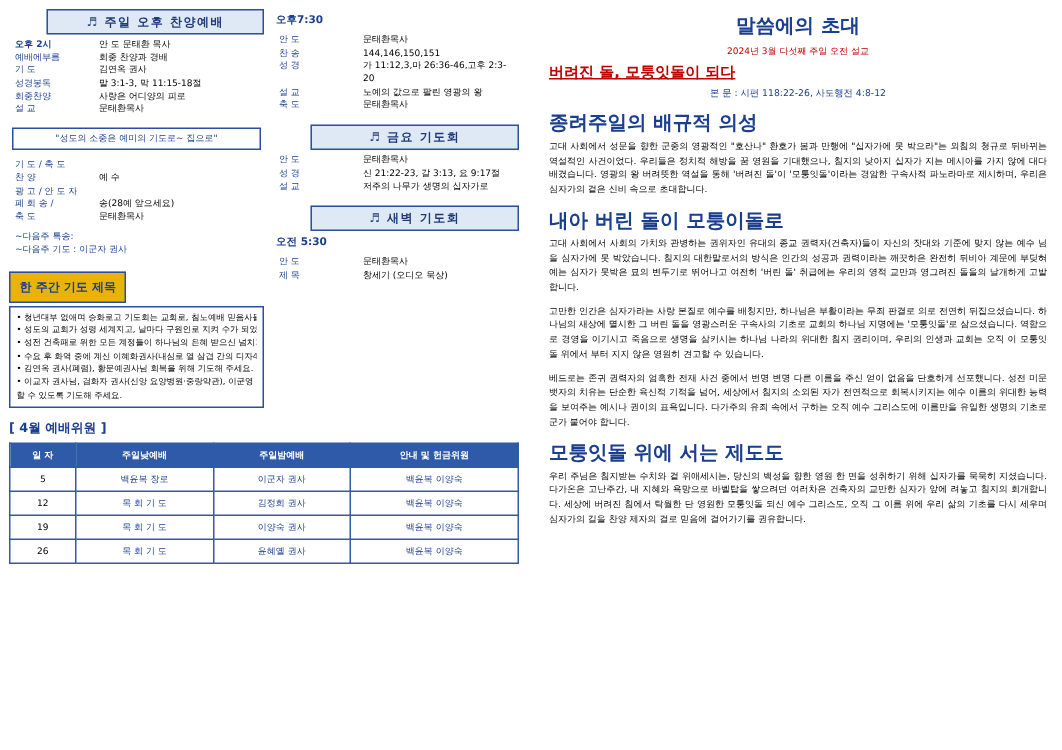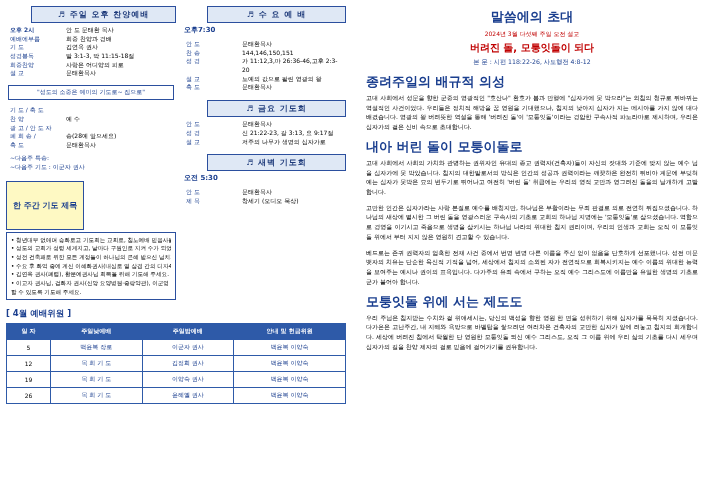--- a/index.html
+++ b/index.html
@@ -37,25 +37,25 @@
   .row .k{width:56px;color:#1b3f8f;white-space:nowrap;}
   .row .v{flex:1;color:#000;}
   .line{line-height:1.5;}
   .blue{color:#1b3f8f;}
   .b{font-weight:bold;}
   .time{color:#1b3f8f;font-weight:bold;margin:2px 0 2px 2px;font-size:7px;}
 
   .prayer-title{
     display:inline-block;
     border:1px solid #2b4f9e;
-    background:#fef9c3;
+    background:#eab308;
     color:#1b3f8f;
     font-weight:bold;
     font-size:8px;
-    padding:18px 6px;
+    padding:4px 6px;
     margin:6px 0 2px 0;
   }
   .prayer-box{
     border:1px solid #2b4f9e;
     padding:3px 4px;
     font-size:5.6px;
     line-height:1.55;
   }
   .prayer-box div{white-space:nowrap;overflow:hidden;}
 
@@ -103,25 +103,26 @@
     font-size:13px;
     margin-bottom:4px;
   }
   .rdate{
     text-align:center;
     color:#c00000;
     font-size:6px;
     margin-bottom:2px;
   }
   .rsub{
-    text-align:center;
+    text-align:left;
     color:#c00000;
     font-weight:bold;
     font-size:10px;
     margin-bottom:3px;
+    text-decoration:underline;
   }
   .rverse{
     text-align:center;
     color:#1b3f8f;
     font-size:6.2px;
     margin-bottom:6px;
   }
   .rh{
     color:#1b3f8f;
     font-weight:bold;
@@ -203,21 +204,20 @@
           <div>• 성도의 교회가 성령 세계지고, 날마다 구원인로 지켜 수가 되었고 하는 성신교회가 되게 하소서.</div>
           <div>• 성전 건축패로 위한 모든 계정들이 하나님의 은혜 받으신 넘치기는 것으로 인도해 주소서.</div>
           <div>• 수요 후 화역 중에 계신 이혜화권사(내심로 열 삼겹 간의 디자4:2)인을 위해 기도해 주세요.</div>
           <div>• 김연옥 권사(폐렴), 황문예권사님 회복을 위해 기도해 주세요.</div>
           <div>• 이교자 권사님, 검화자 권사(신앙 요양병원·중랑약관), 이군영 권사님(동방요람 중) 김건강자 위해</div>
           <div>   할 수 있도록 기도해 주세요.</div>
         </div>
       </div>
 
       <div class="colB">
-        <div class="bluebar">♬ 수 요 예 배</div>
         <div class="time">오후7:30</div>
         <div class="secbody">
           <div class="row">
               <div class="k">안        도</div>
               <div class="v">문태환목사</div>
             </div>
           <div class="row">
               <div class="k">찬        송</div>
               <div class="v">144,146,150,151</div>
             </div>

